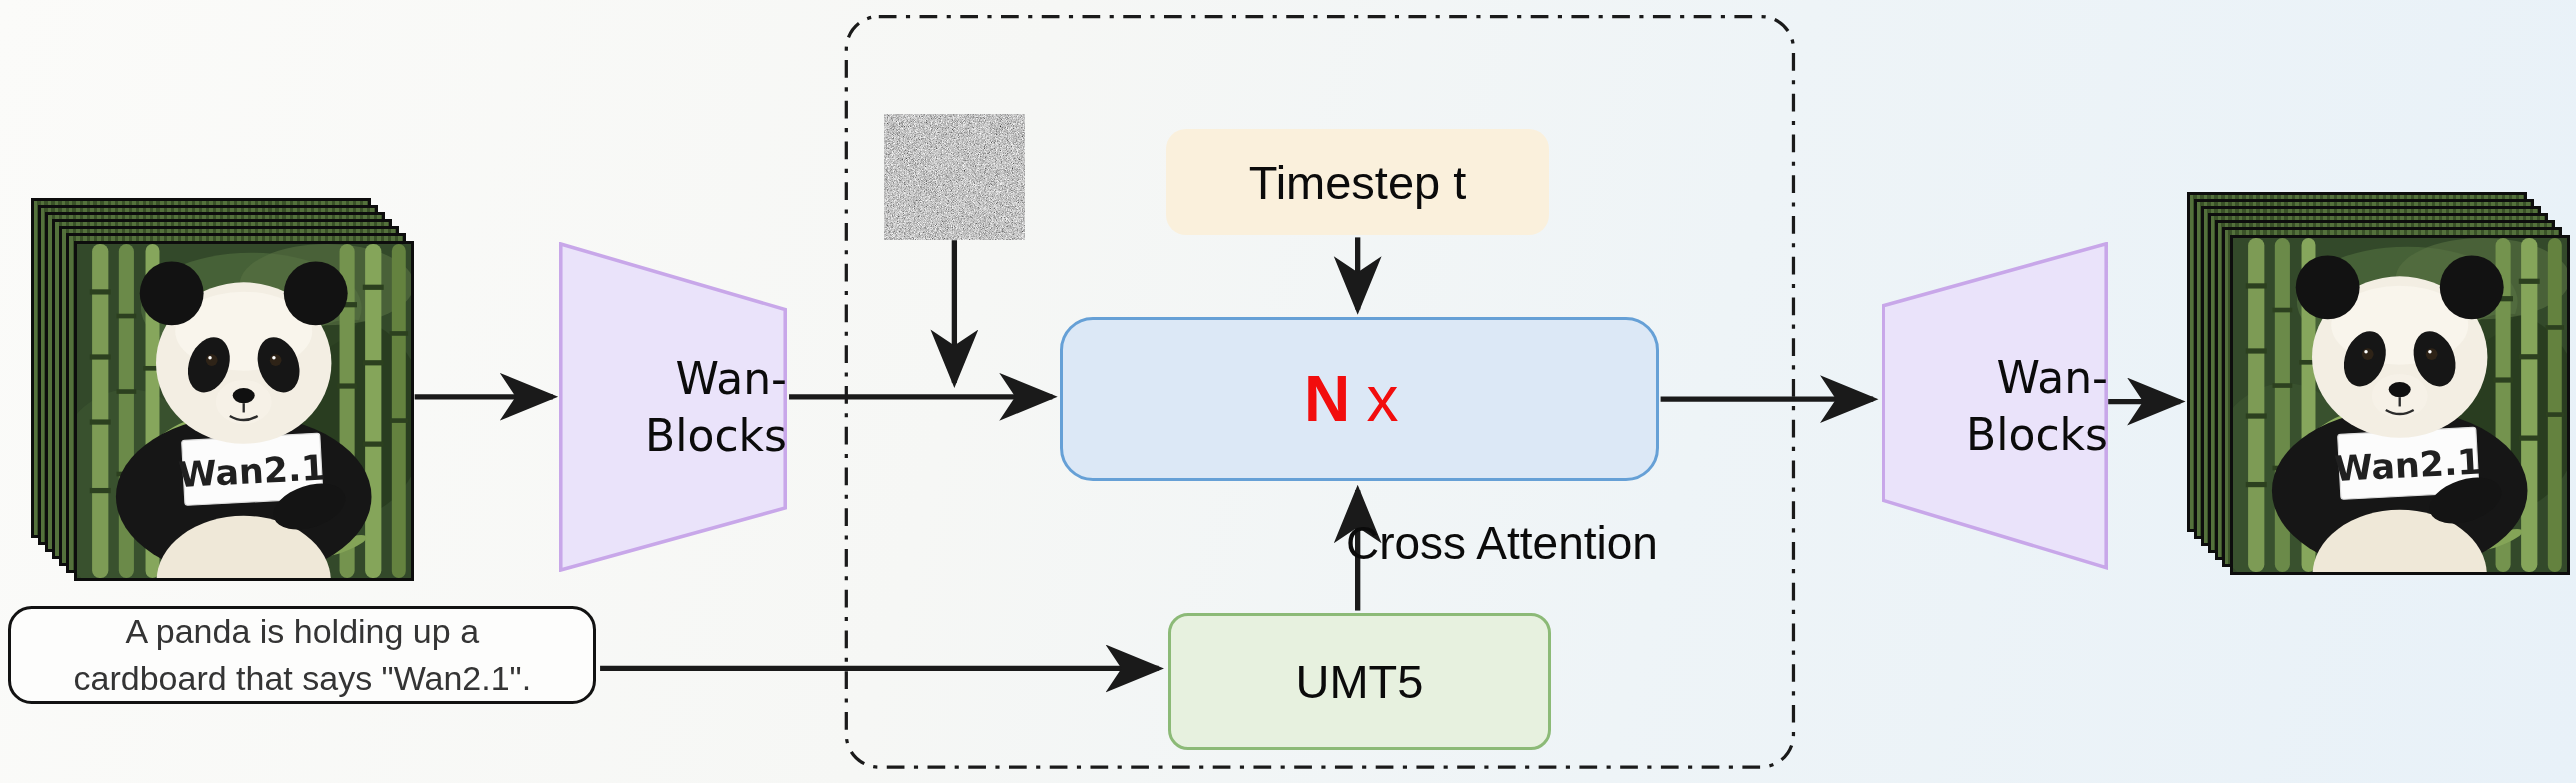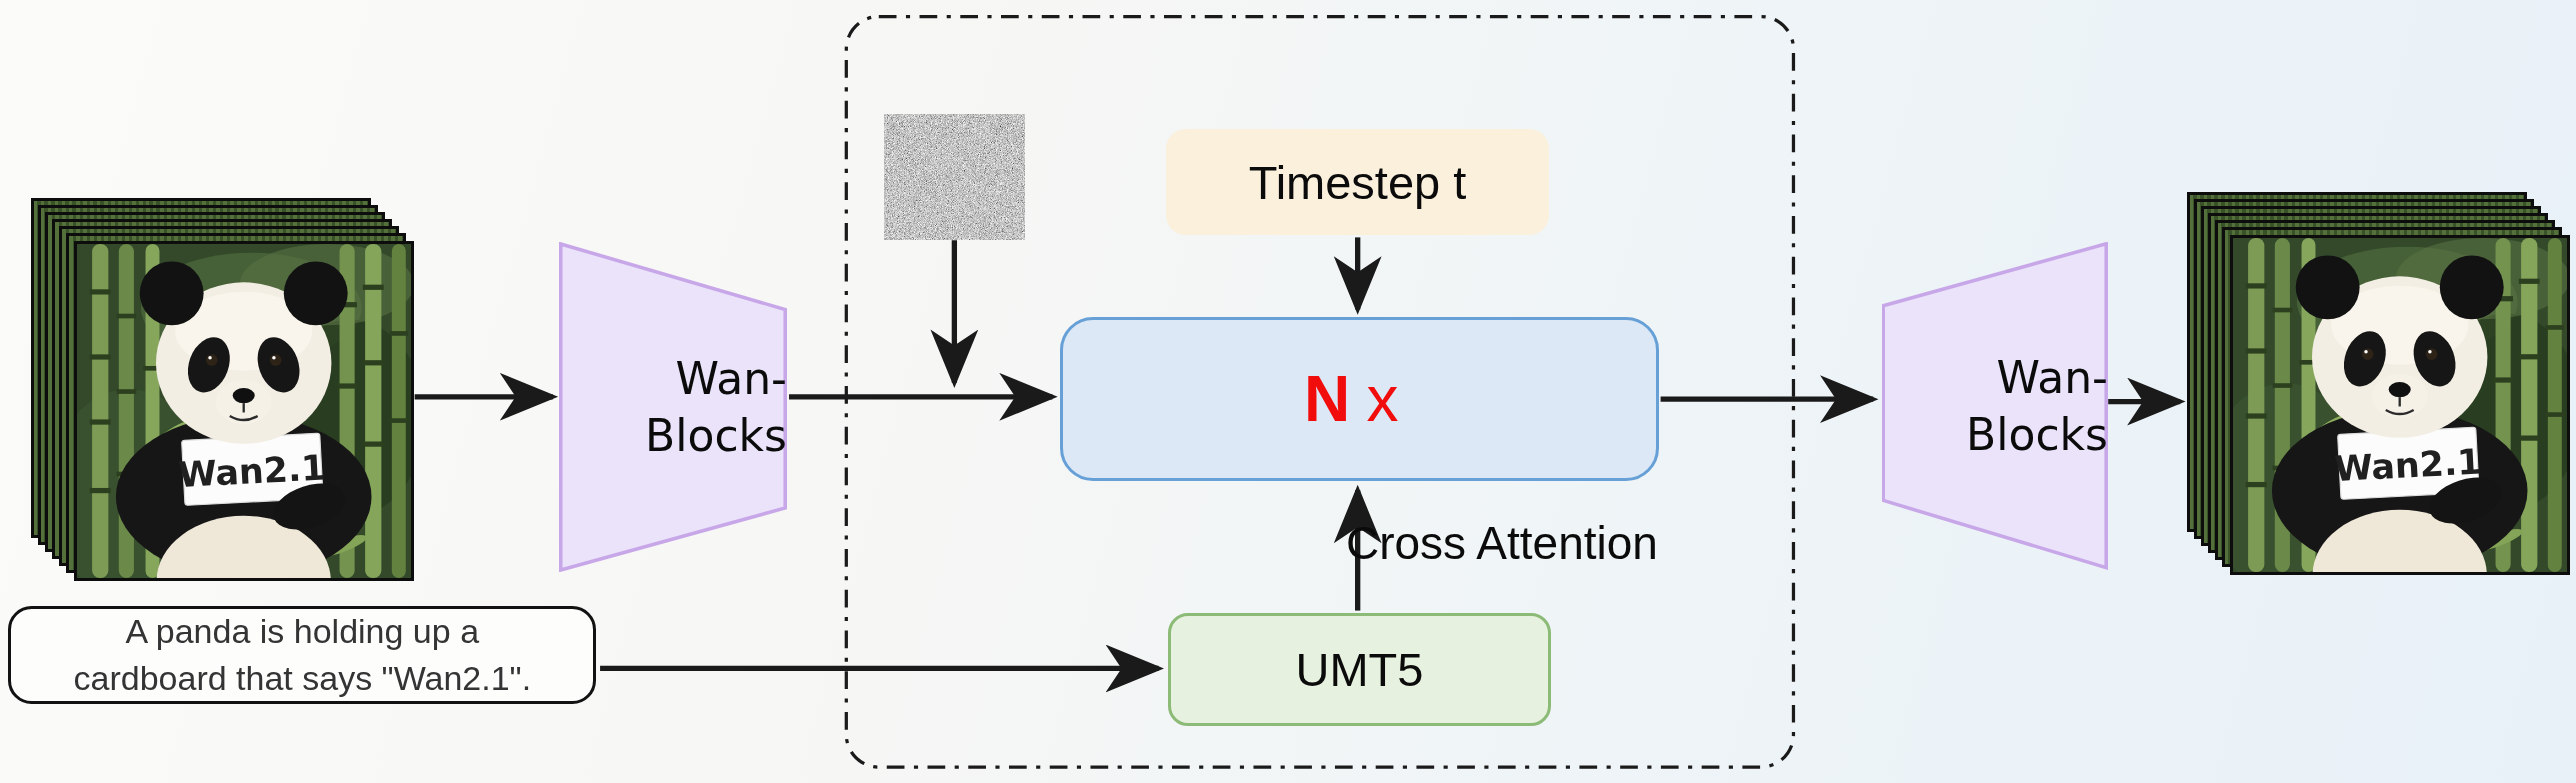--- a/index.html
+++ b/index.html
@@ -8,21 +8,21 @@
     background:linear-gradient(105deg,#fbfbf9 0%,#f6f7f5 38%,#eef4f7 65%,#e8f1f8 100%);
     font-family:"Liberation Sans", sans-serif;color:#0b0b0b;
   }
   .layer{position:absolute;left:0;top:0;width:100%;height:100%;}
   
   .node{position:absolute;box-sizing:border-box;display:flex;align-items:center;justify-content:center;text-align:center;}
   .timestep{left:1166px;top:129px;width:383px;height:106px;background:#faf0dc;border-radius:20px;font-size:47px;}
   .dit{left:1060px;top:317px;width:599px;height:164px;background:#dce8f6;border:3.5px solid #66a0d6;border-radius:33px;font-size:64px;}
   .dit .n{color:#f20d0d;font-weight:bold;}
   .dit .x{color:#f20d0d;margin:0 16.5px;}
-  .umt5{left:1168px;top:613px;width:383px;height:113px;background:#e7f1df;border:3px solid #8cba77;border-radius:20px;font-size:47px;}
+  .umt5{left:1168px;top:613px;width:383px;height:137px;background:#e7f1df;border:3px solid #8cba77;border-radius:20px;font-size:47px;}
   .prompt{left:8.3px;top:606px;width:588px;height:98px;background:#fdfdfc;border:3.5px solid #121212;border-radius:23.6px;
           flex-direction:column;font-size:34px;line-height:1.38;color:#343434;}
   .cross-label{position:absolute;left:1346px;top:516px;font-size:46px;white-space:nowrap;}
   .diffusion-title{position:absolute;left:1346px;top:31px;width:426px;text-align:right;font-size:54px;font-style:italic;}
   
   .trap{position:absolute;}
   .trap svg{position:absolute;left:0;top:0;}
   .trap .lbl{position:absolute;left:0;top:0;width:100%;height:100%;display:flex;flex-direction:column;
              align-items:flex-end;justify-content:center;font-size:44px;line-height:1.3;
              font-family:"DejaVu Sans","Liberation Sans",sans-serif;}

